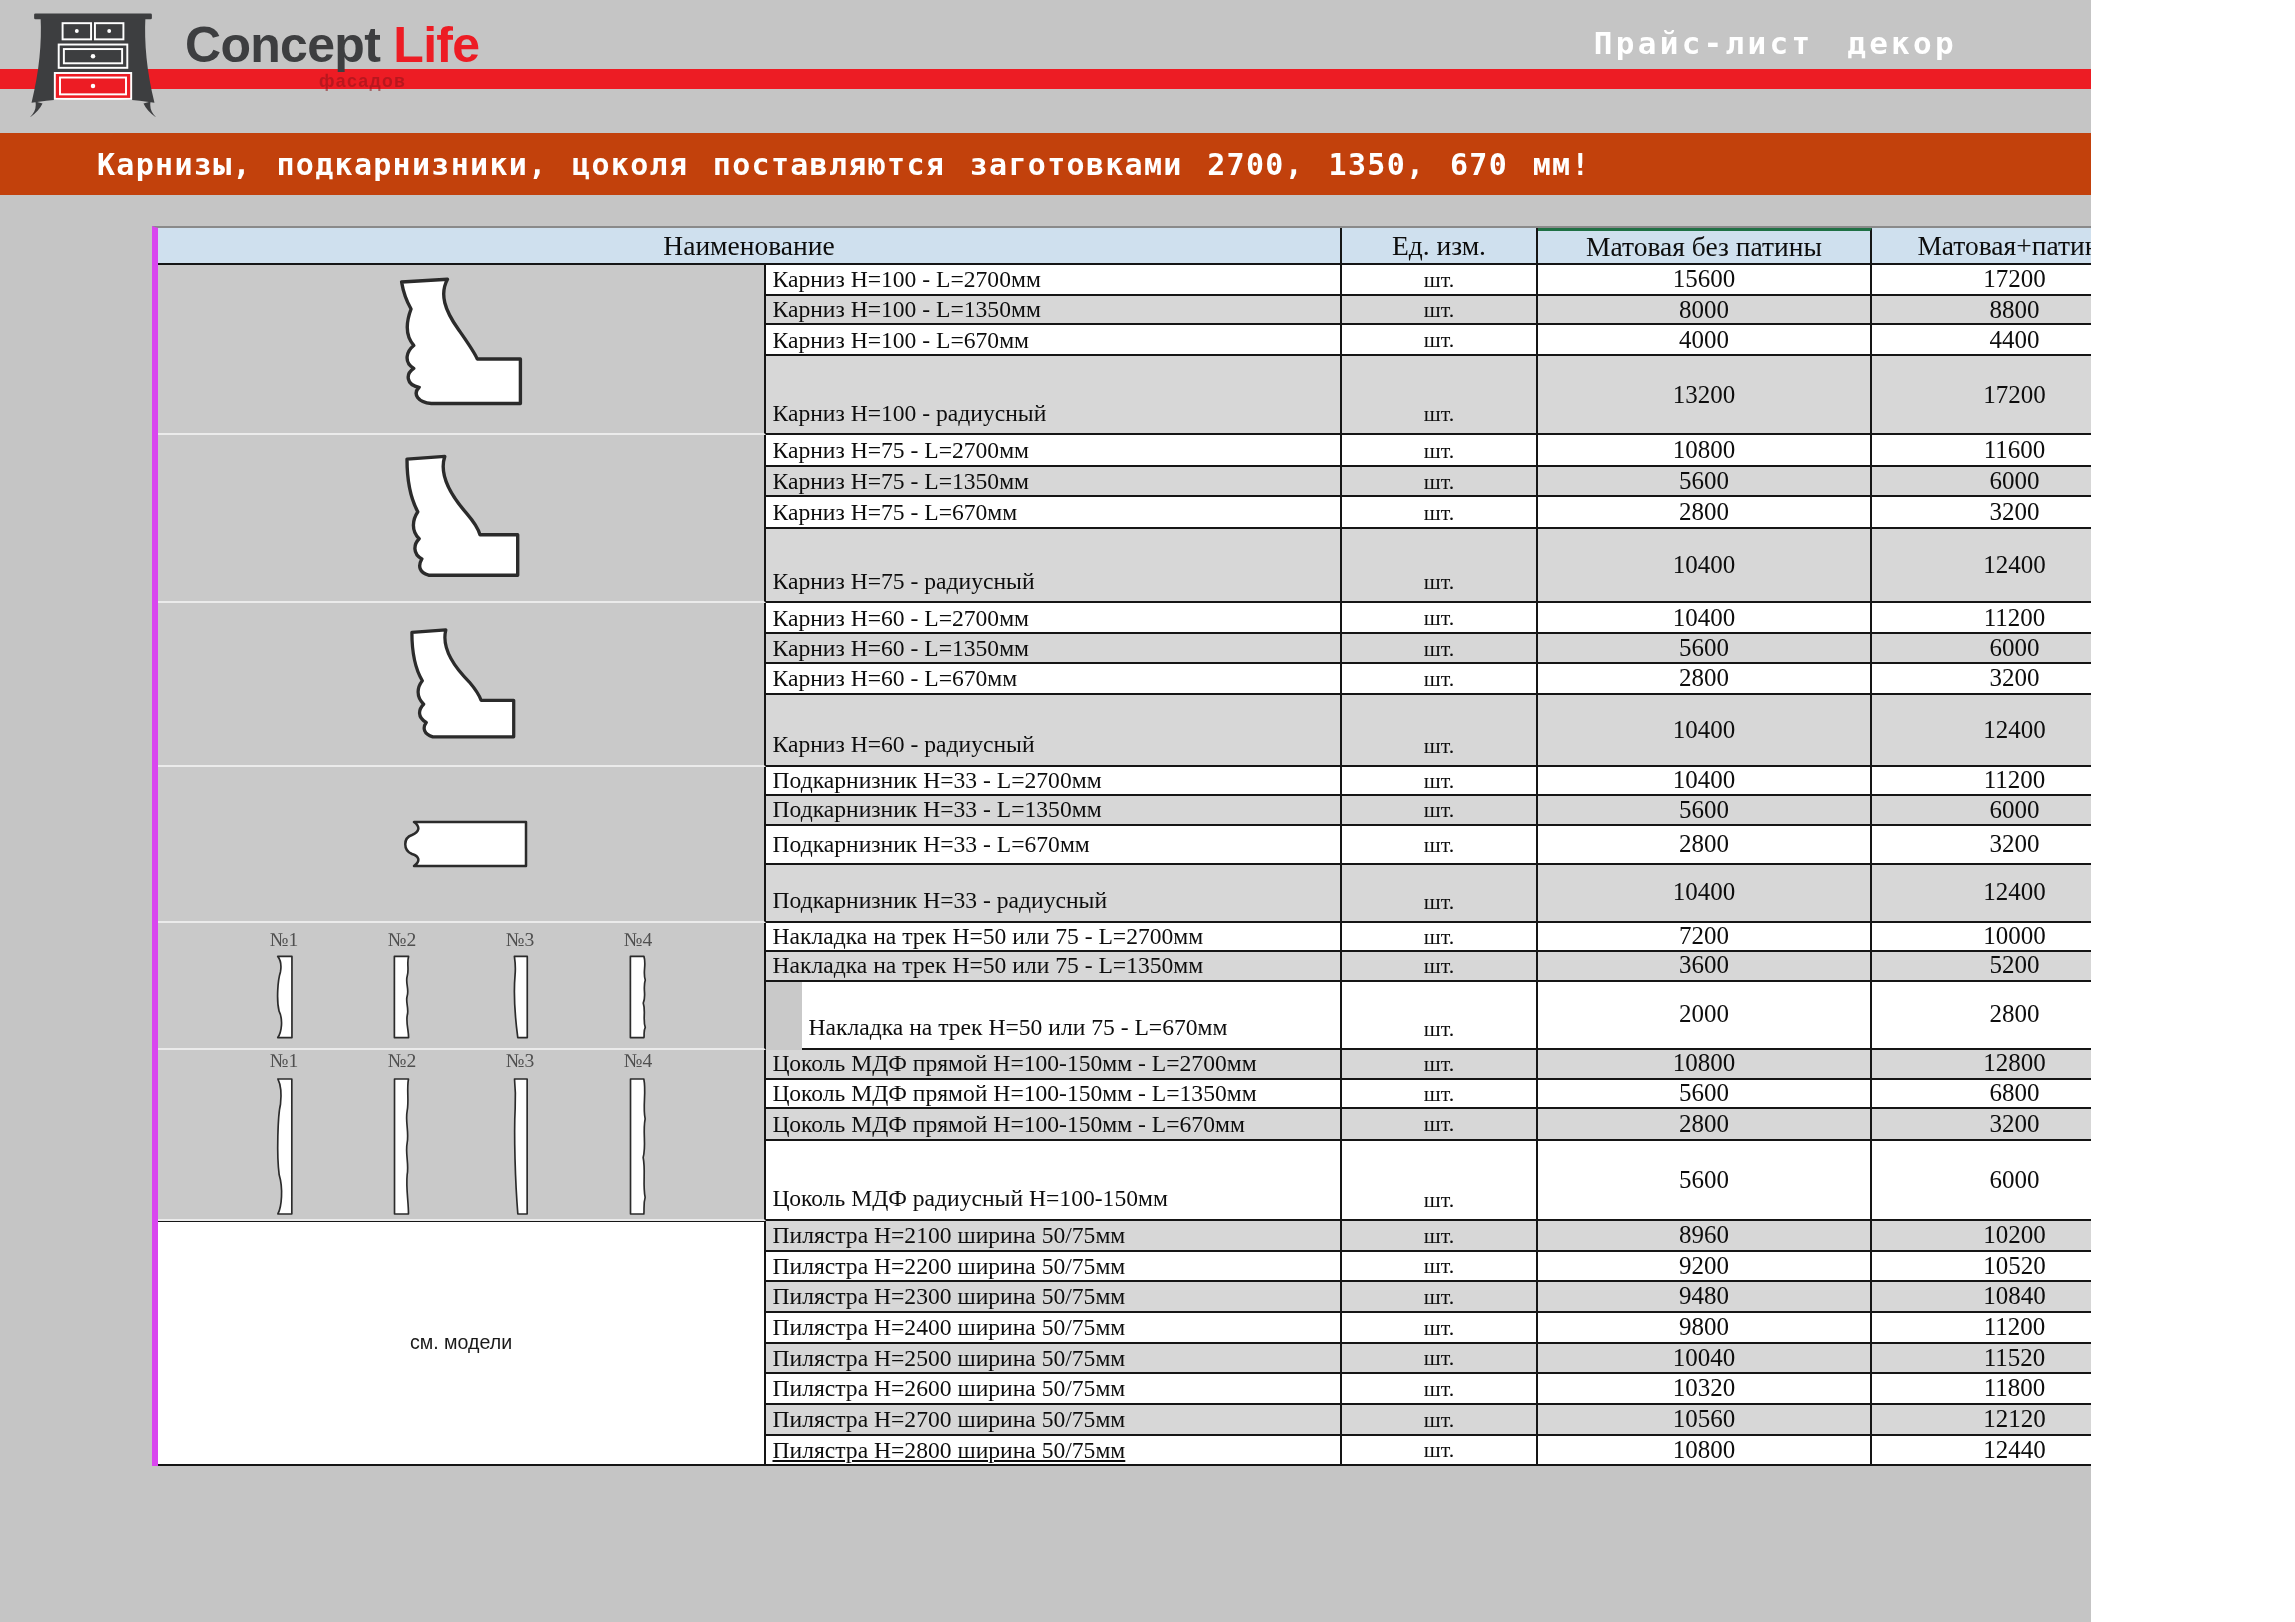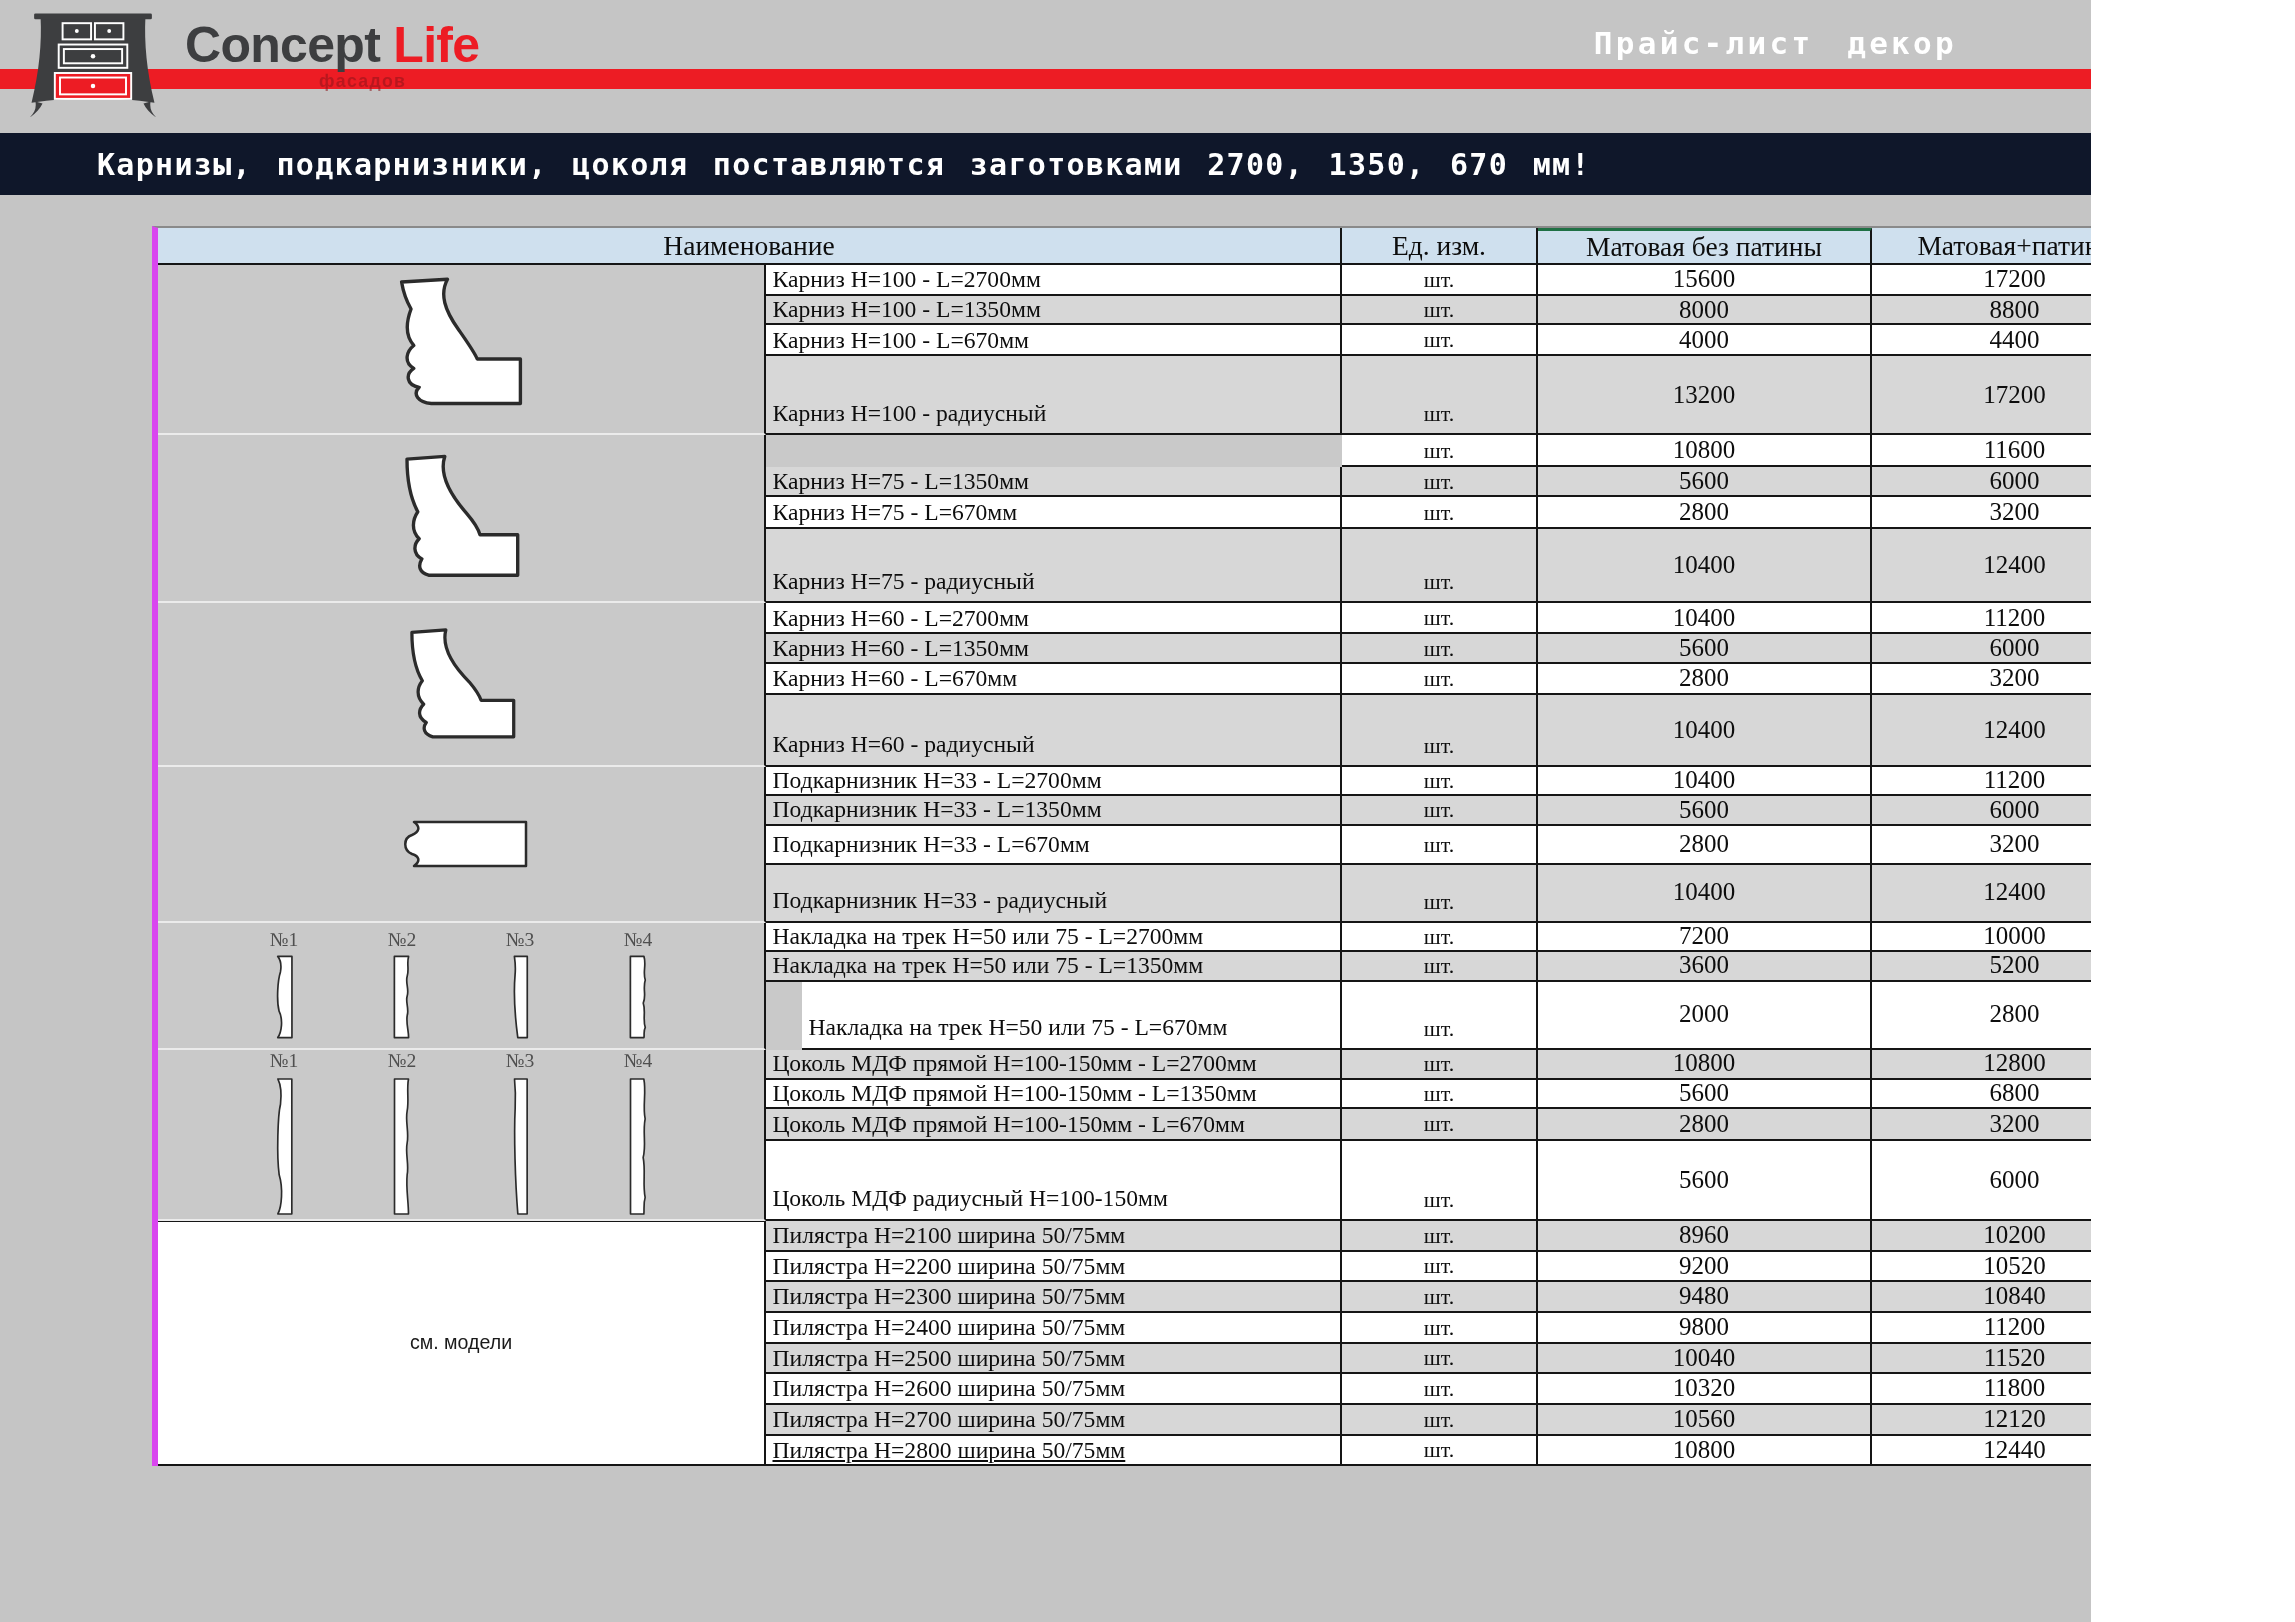--- a/index.html
+++ b/index.html
@@ -14,21 +14,21 @@
          letter-spacing:-0.7px;color:#3d3e40;white-space:nowrap;}
   .brand .accent{color:#ed1c24;}
   .tagline{position:absolute;left:319px;top:71px;z-index:6;
            font-family:"Liberation Sans",sans-serif;font-weight:700;font-size:17.7px;
            color:rgba(140,20,25,0.55);letter-spacing:1.3px;}
   .page-title{position:absolute;right:134px;top:25px;
               font-family:"DejaVu Sans Mono",monospace;font-weight:700;font-size:31px;
               color:#ffffff;letter-spacing:3.3px;word-spacing:11.8px;white-space:nowrap;}
 
   
-  .banner{position:absolute;left:0;top:133px;width:2295px;height:62px;background:#0f172a;
+  .banner{position:absolute;left:0;top:133px;width:2295px;height:62px;background:#c2410c;
           display:flex;align-items:center;}
   .banner span{padding-left:97px;font-family:"DejaVu Sans Mono",monospace;font-weight:700;
                font-size:30px;color:#ffffff;letter-spacing:1.3px;word-spacing:5.2px;white-space:nowrap;}
 
   
   .table-wrap{position:absolute;left:152px;top:226px;}
   #grid{display:grid;border-top:2px solid #8a8a8a;border-left:6px solid #d946ef;background:#c9c9c9;}
   .hcell{background:#cfe0ee;display:flex;align-items:center;justify-content:center;
          font-size:27.5px;color:#0d0d0d;border-right:2px solid #151515;border-bottom:2.6px solid #151515;
          box-sizing:border-box;}
@@ -166,20 +166,21 @@
         <div class="cell price g" style="grid-area: 3 / 4;">8000</div>
         <div class="cell price g" style="grid-area: 3 / 5;">8800</div>
         <div class="cell name w" style="grid-area: 4 / 2;">Карниз H=100 - L=670мм</div>
         <div class="cell unit w" style="grid-area: 4 / 3;">шт.</div>
         <div class="cell price w" style="grid-area: 4 / 4;">4000</div>
         <div class="cell price w" style="grid-area: 4 / 5;">4400</div>
         <div class="cell name g tall" style="grid-area: 5 / 2;">Карниз H=100 - радиусный</div>
         <div class="cell unit g tall" style="grid-area: 5 / 3;">шт.</div>
         <div class="cell price g tall" style="grid-area: 5 / 4;">13200</div>
         <div class="cell price g tall" style="grid-area: 5 / 5;">17200</div>
+        <div class="cell name w" style="grid-area: 6 / 2;">Карниз H=75 - L=2700мм</div>
         <div class="cell unit w" style="grid-area: 6 / 3;">шт.</div>
         <div class="cell price w" style="grid-area: 6 / 4;">10800</div>
         <div class="cell price w" style="grid-area: 6 / 5;">11600</div>
         <div class="cell name g" style="grid-area: 7 / 2;">Карниз H=75 - L=1350мм</div>
         <div class="cell unit g" style="grid-area: 7 / 3;">шт.</div>
         <div class="cell price g" style="grid-area: 7 / 4;">5600</div>
         <div class="cell price g" style="grid-area: 7 / 5;">6000</div>
         <div class="cell name w" style="grid-area: 8 / 2;">Карниз H=75 - L=670мм</div>
         <div class="cell unit w" style="grid-area: 8 / 3;">шт.</div>
         <div class="cell price w" style="grid-area: 8 / 4;">2800</div>

